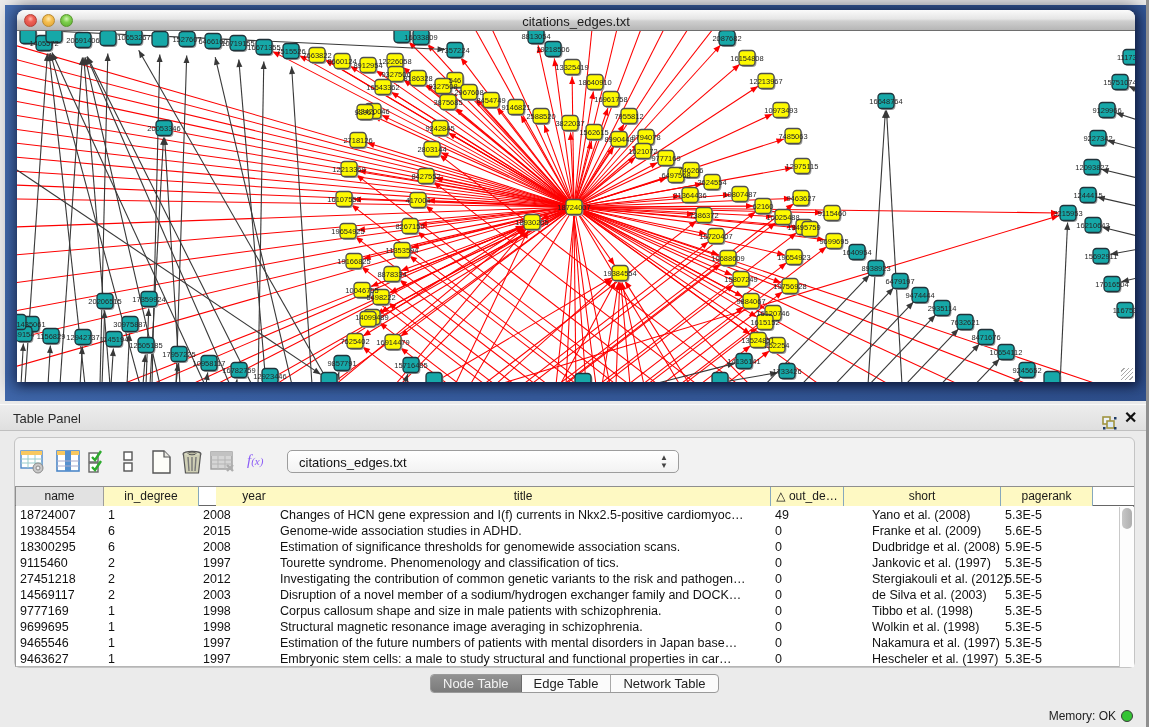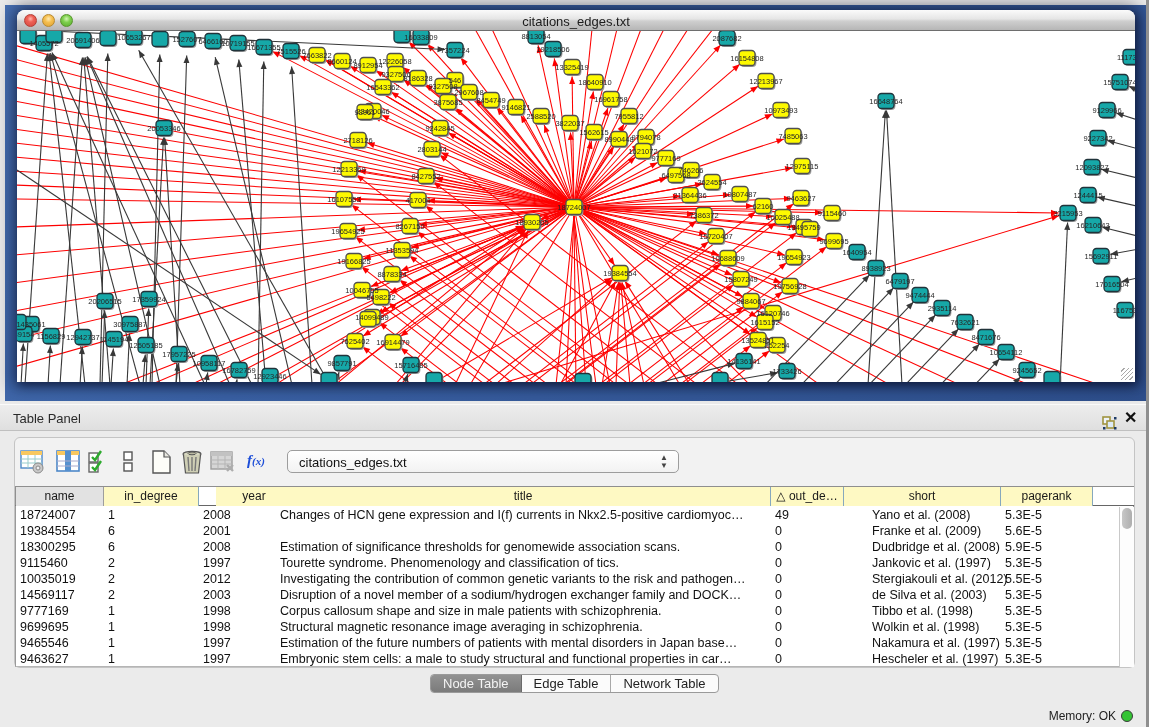--- a/index.html
+++ b/index.html
@@ -965,21 +965,21 @@
     </svg>
     <svg class="icon" style="left:210px" width="25" height="24" viewBox="0 0 25 24">
       <rect x="1" y="2" width="21" height="17" fill="#d6d6d6" stroke="#9d9d9d" stroke-width="1.4"></rect>
       <rect x="1" y="2" width="21" height="4" fill="#c2c2c2"></rect>
       <line x1="1" y1="10" x2="22" y2="10" stroke="#b5b5b5"></line>
       <line x1="1" y1="14" x2="22" y2="14" stroke="#b5b5b5"></line>
       <line x1="8" y1="6" x2="8" y2="19" stroke="#b5b5b5"></line>
       <line x1="15" y1="6" x2="15" y2="19" stroke="#b5b5b5"></line>
       <path d="M17 15 L23 21 M23 15 L17 21" stroke="#adadad" stroke-width="2.4"></path>
     </svg>
-    <div class="icon" style="left:247px;top:21px;font-size:15px;font-style:italic;font-weight:bold;color:#1d4ed8;font-family:'Liberation Serif',serif">f<span style="font-size:11px">(x)</span></div>
+    <div class="icon" style="left:247px;top:21px;font-size:15px;font-style:italic;font-weight:normal;color:#8b5cf6;font-family:'Liberation Serif',serif">f<span style="font-size:11px">(x)</span></div>
     <div id="combo">
         <span class="txt">citations_edges.txt</span>
         <span class="arr">▲<br>▼</span>
       </div>
   </div>
   <div id="thead">
     <div class="hc" style="left:0;width:88px;background:#e2e2e2;border-right:1px solid #9d9d9d">name</div>
     <div class="hc" style="left:88px;width:95px">in_degree</div>
     <div class="hc" style="left:200px;width:77px">year</div>
     <div class="hc" style="left:260px;width:495px">title</div>
@@ -993,21 +993,22 @@
       <span class="c-deg">1</span>
       <span class="c-year">2008</span>
       <span class="c-title">Changes of HCN gene expression and I(f) currents in Nkx2.5-positive cardiomyoc…</span>
       <span class="c-out">49</span>
       <span class="c-short">Yano et al. (2008)</span>
       <span class="c-pr">5.3E-5</span>
     </div>
 <div class="trow" style="top:523px">
       <span class="c-name">19384554</span>
       <span class="c-deg">6</span>
-      <span class="c-year">2001</span>
+      <span class="c-year">2015</span>
+      <span class="c-title">Genome-wide association studies in ADHD.</span>
       <span class="c-out">0</span>
       <span class="c-short">Franke et al. (2009)</span>
       <span class="c-pr">5.6E-5</span>
     </div>
 <div class="trow" style="top:539px">
       <span class="c-name">18300295</span>
       <span class="c-deg">6</span>
       <span class="c-year">2008</span>
       <span class="c-title">Estimation of significance thresholds for genomewide association scans.</span>
       <span class="c-out">0</span>
@@ -1017,21 +1018,21 @@
 <div class="trow" style="top:555px">
       <span class="c-name">9115460</span>
       <span class="c-deg">2</span>
       <span class="c-year">1997</span>
       <span class="c-title">Tourette syndrome. Phenomenology and classification of tics.</span>
       <span class="c-out">0</span>
       <span class="c-short">Jankovic et al. (1997)</span>
       <span class="c-pr">5.3E-5</span>
     </div>
 <div class="trow" style="top:571px">
-      <span class="c-name">10035019</span>
+      <span class="c-name">27451218</span>
       <span class="c-deg">2</span>
       <span class="c-year">2012</span>
       <span class="c-title">Investigating the contribution of common genetic variants to the risk and pathogen…</span>
       <span class="c-out">0</span>
       <span class="c-short">Stergiakouli et al. (2012)</span>
       <span class="c-pr">5.5E-5</span>
     </div>
 <div class="trow" style="top:587px">
       <span class="c-name">14569117</span>
       <span class="c-deg">2</span>

